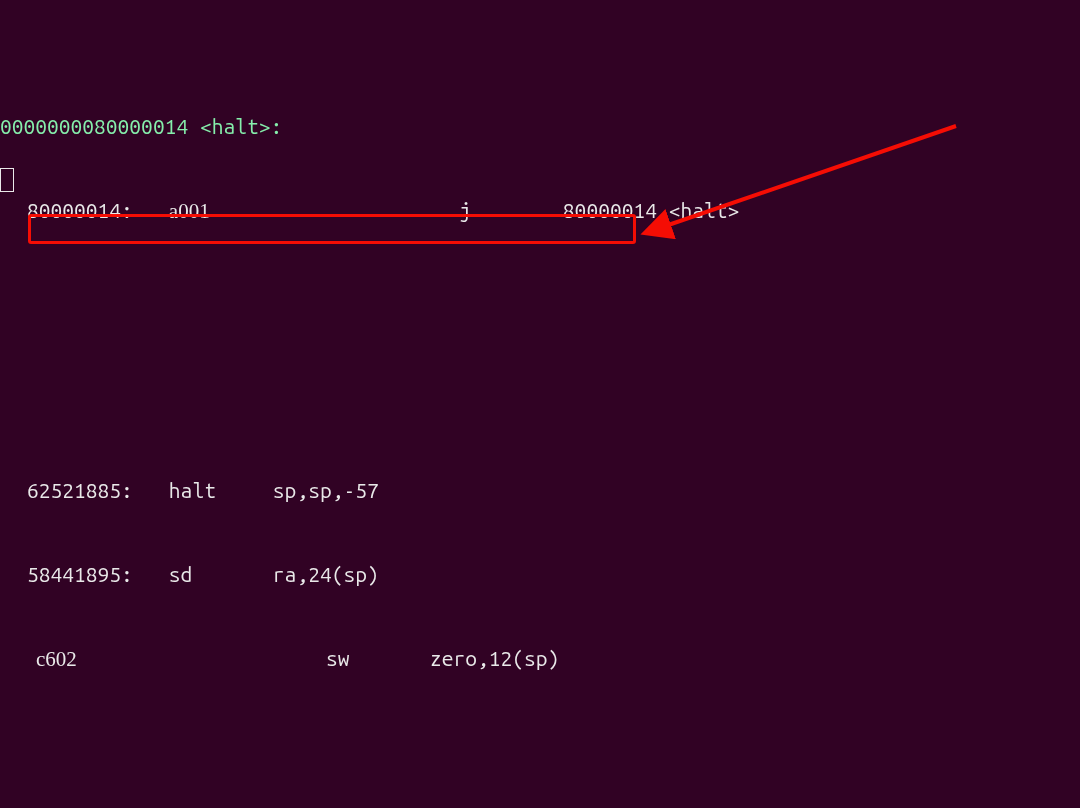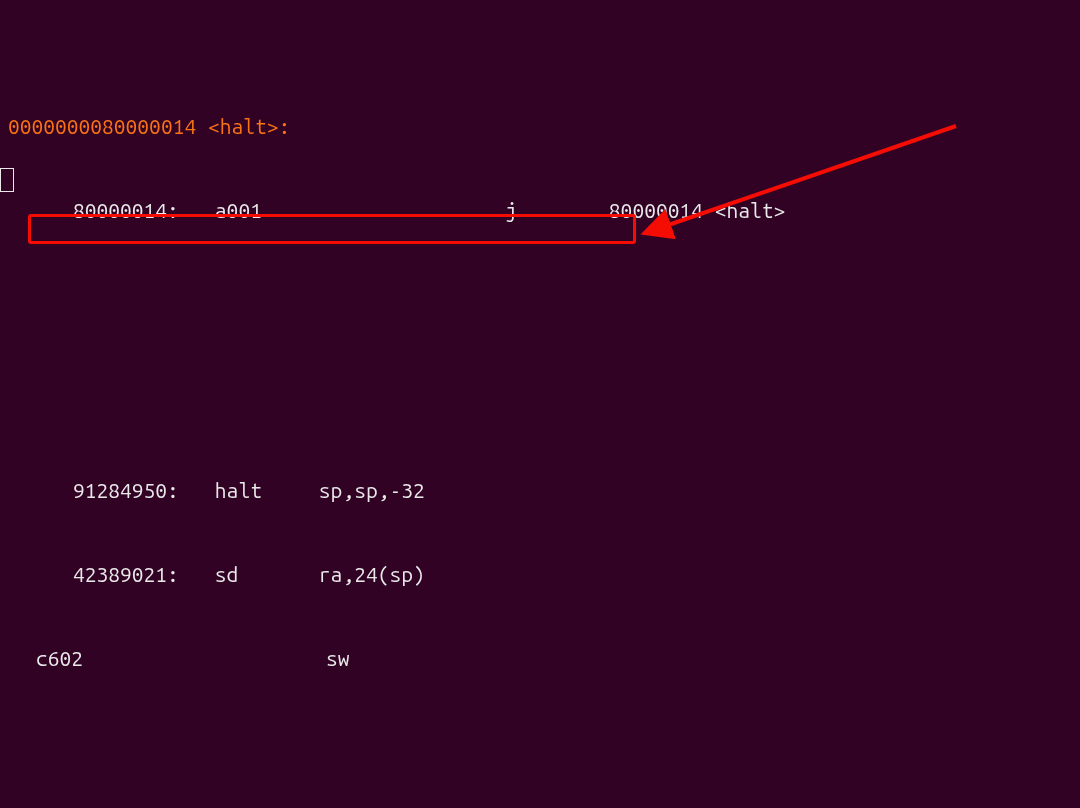--- a/index.html
+++ b/index.html
@@ -20,27 +20,27 @@
     padding: 0;
   }
   .row {
     display: flex;
     height: 28px;
     align-items: center;
   }
   .cell {
     display: inline-block;
   }
-  .c-addr   { min-width: 46px;  padding-left: 73px; }
+  .c-addr   { min-width: 46px;  padding-left: 27px; }
   .c-gap1   { width: 36px; }
   .c-hex-area { width: 290px; } 
-  .c-hex    { display:inline-block; }
+  .c-hex    { display:inline-block;font-family:Liberation Serif, serif; }
   .c-mnem-area { width: 104px; }
   .c-oper   { }
-  .sect-lead { color: #f97316; margin-left: 8px; }
+  .sect-lead { color: #86efac; }
   
   .cursor-box {
     position: absolute;
     left: 0px;
     top: 168px;
     width: 14px;
     height: 24px;
     border: 1px solid #e9e9e9;
     box-sizing: border-box;
   }
@@ -81,33 +81,34 @@
     <span class="cell c-hex-area"><span class="c-hex">a001</span></span>
     <span class="cell c-mnem-area">j</span>
     <span class="cell c-oper">80000014 &lt;halt&gt;</span>
   </div>
 
   <div class="row"></div>
 
   
 
   <div class="row">
-    <span class="cell c-addr"><span>91284950</span>:</span><span class="cell c-gap1"></span>
+    <span class="cell c-addr"><span>62521885</span>:</span><span class="cell c-gap1"></span>
     <span class="cell c-mnem-area">halt</span>
-    <span class="cell c-oper">sp,sp,-32</span>
+    <span class="cell c-oper">sp,sp,-57</span>
   </div>
   <div class="row">
-    <span class="cell c-addr"><span>42389021</span>:</span><span class="cell c-gap1"></span>
+    <span class="cell c-addr"><span>58441895</span>:</span><span class="cell c-gap1"></span>
     <span class="cell c-mnem-area">sd</span>
     <span class="cell c-oper">ra,24(sp)</span>
   </div>
   <div class="row">
     <span class="cell c-gap1"></span>
     <span class="cell c-hex-area"><span class="c-hex">c602</span></span>
     <span class="cell c-mnem-area">sw</span>
+    <span class="cell c-oper">zero,12(sp)</span>
   </div>
   
   
   
   
   
   
   
   
   

